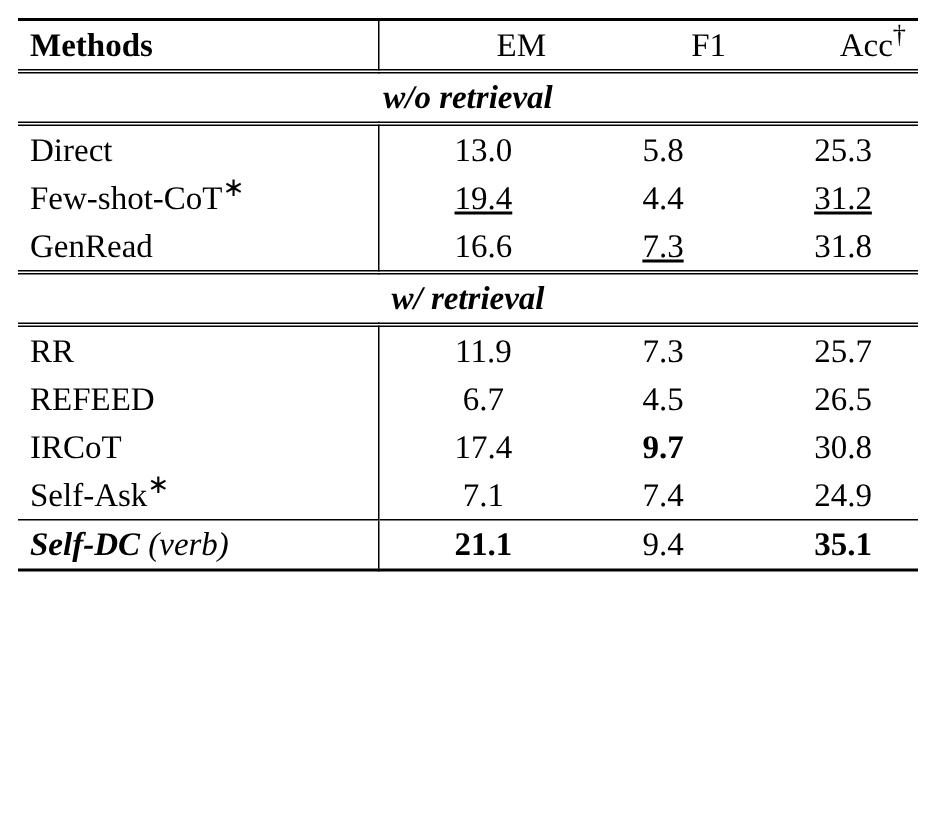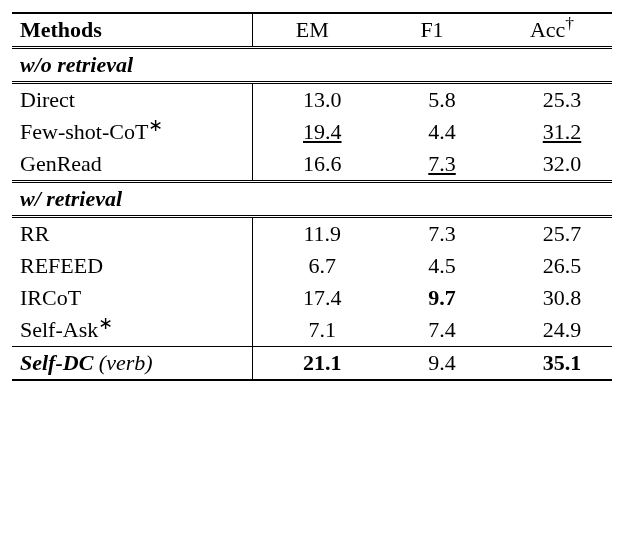--- a/index.html
+++ b/index.html
@@ -20,37 +20,37 @@
     padding: 3px 8px;
     text-align: left;
     font-weight: normal;
   }
   th.col-method {
     text-align: left;
     font-weight: bold;
     width: 40%;
   }
   th.col-metric {
-    text-align: center;
+    text-align: right;
     font-weight: normal;
     width: 20%;
   }
   td.col-metric {
     text-align: center;
     padding-left: 28px;
   }
   .col-method-cell {
     border-right: 1px solid #000;
   }
   .top-border { border-top: 2px solid #000; }
   .thin-top { border-top: 1px solid #000; }
   .dbl-top { border-top: 3px double #000; }
   .bottom-border { border-bottom: 2px solid #000; }
   .section-title {
-    text-align: left;
+    text-align: center;
     font-style: italic;
     font-weight: bold;
   }
   .underline { text-decoration: underline; }
   .bold { font-weight: bold; }
   .italic { font-style: italic; }
   .method-star {
     font-size: 0.8em;
     vertical-align: super;
     line-height: 0;
@@ -89,21 +89,21 @@
   <tr>
     <td class="col-method-cell"><span>Few-shot-CoT</span><span class="method-star">∗</span></td>
     <td class="col-metric"><span class="underline">19.4</span></td>
     <td class="col-metric"><span>4.4</span></td>
     <td class="col-metric"><span class="underline">31.2</span></td>
   </tr>
   <tr>
     <td class="col-method-cell"><span>GenRead</span><span class="method-star"></span></td>
     <td class="col-metric"><span>16.6</span></td>
     <td class="col-metric"><span class="underline">7.3</span></td>
-    <td class="col-metric"><span>32.0</span></td>
+    <td class="col-metric"><span>31.8</span></td>
   </tr>
 
   <tr class="dbl-top">
     <td colspan="4" class="section-title">w/ retrieval</td>
   </tr>
 
   <tr class="dbl-top">
     <td class="col-method-cell"><span>RR</span><span class="method-star"></span></td>
     <td class="col-metric"><span>11.9</span></td>
     <td class="col-metric"><span>7.3</span></td>

